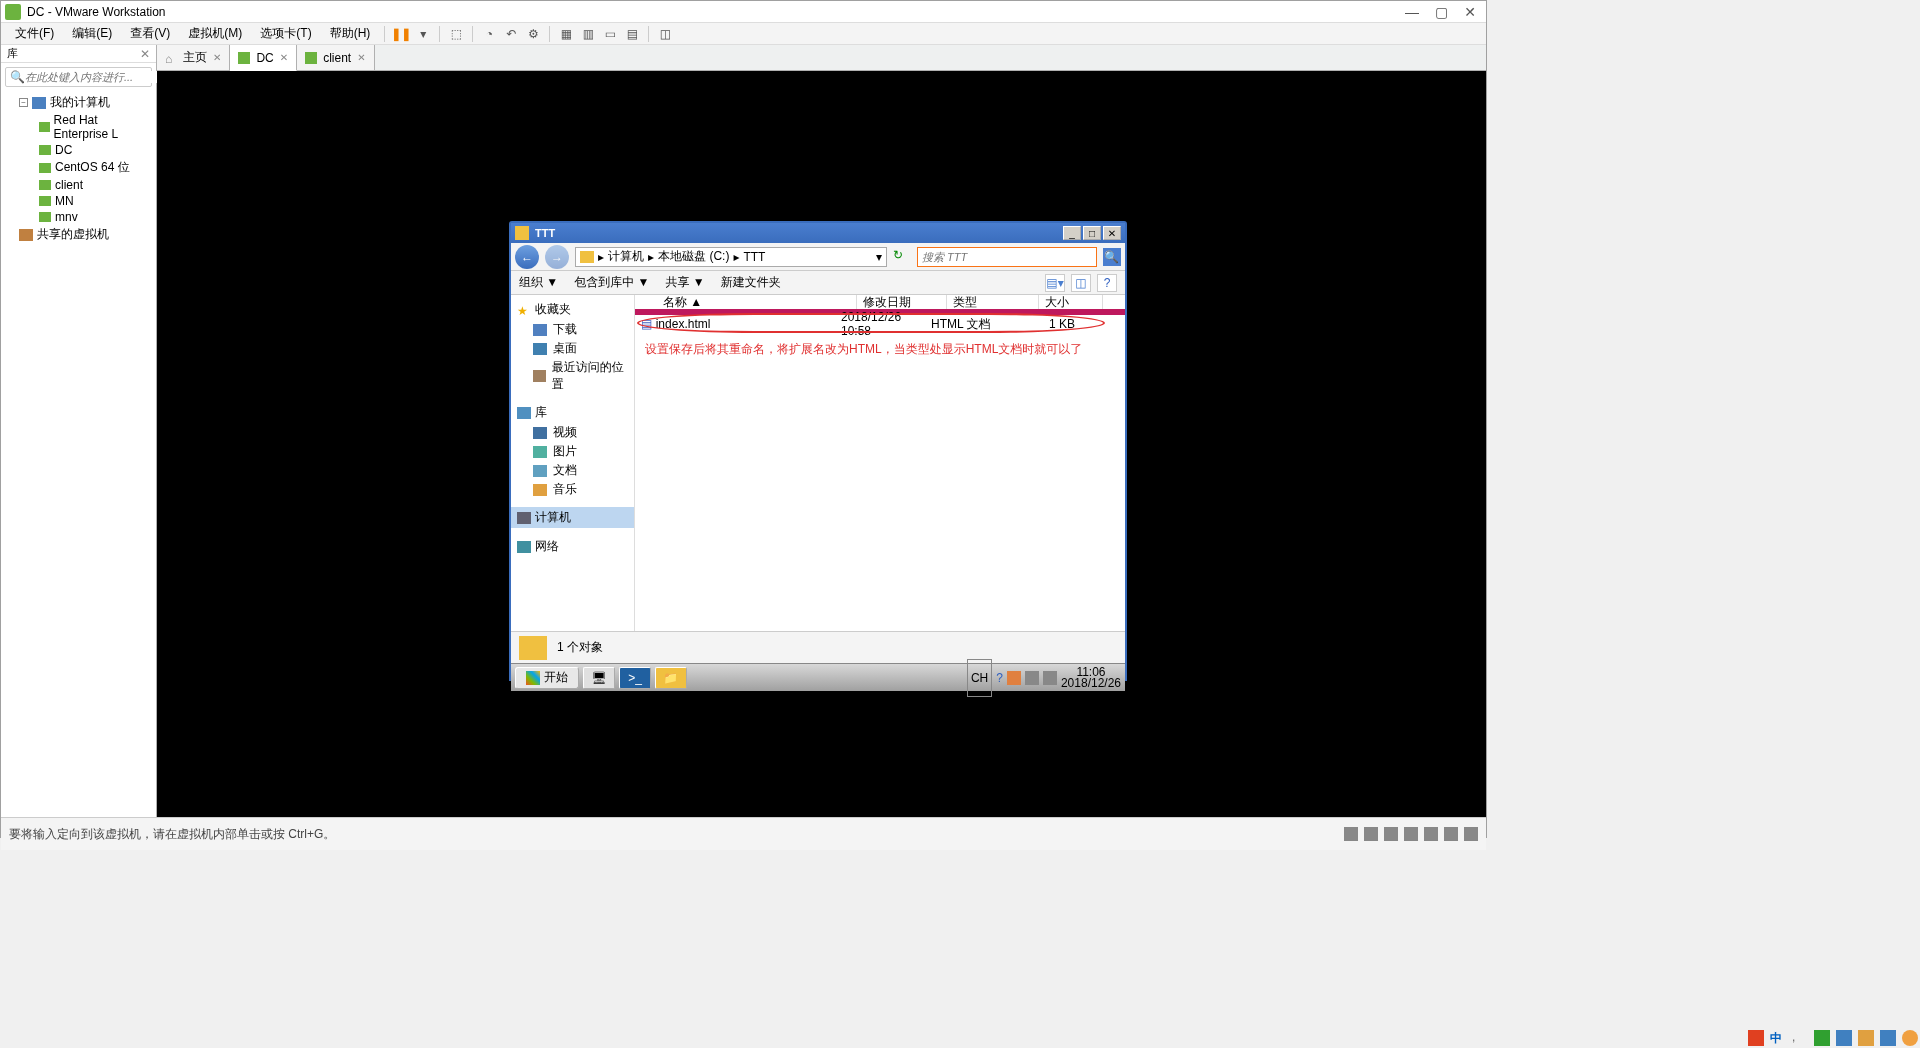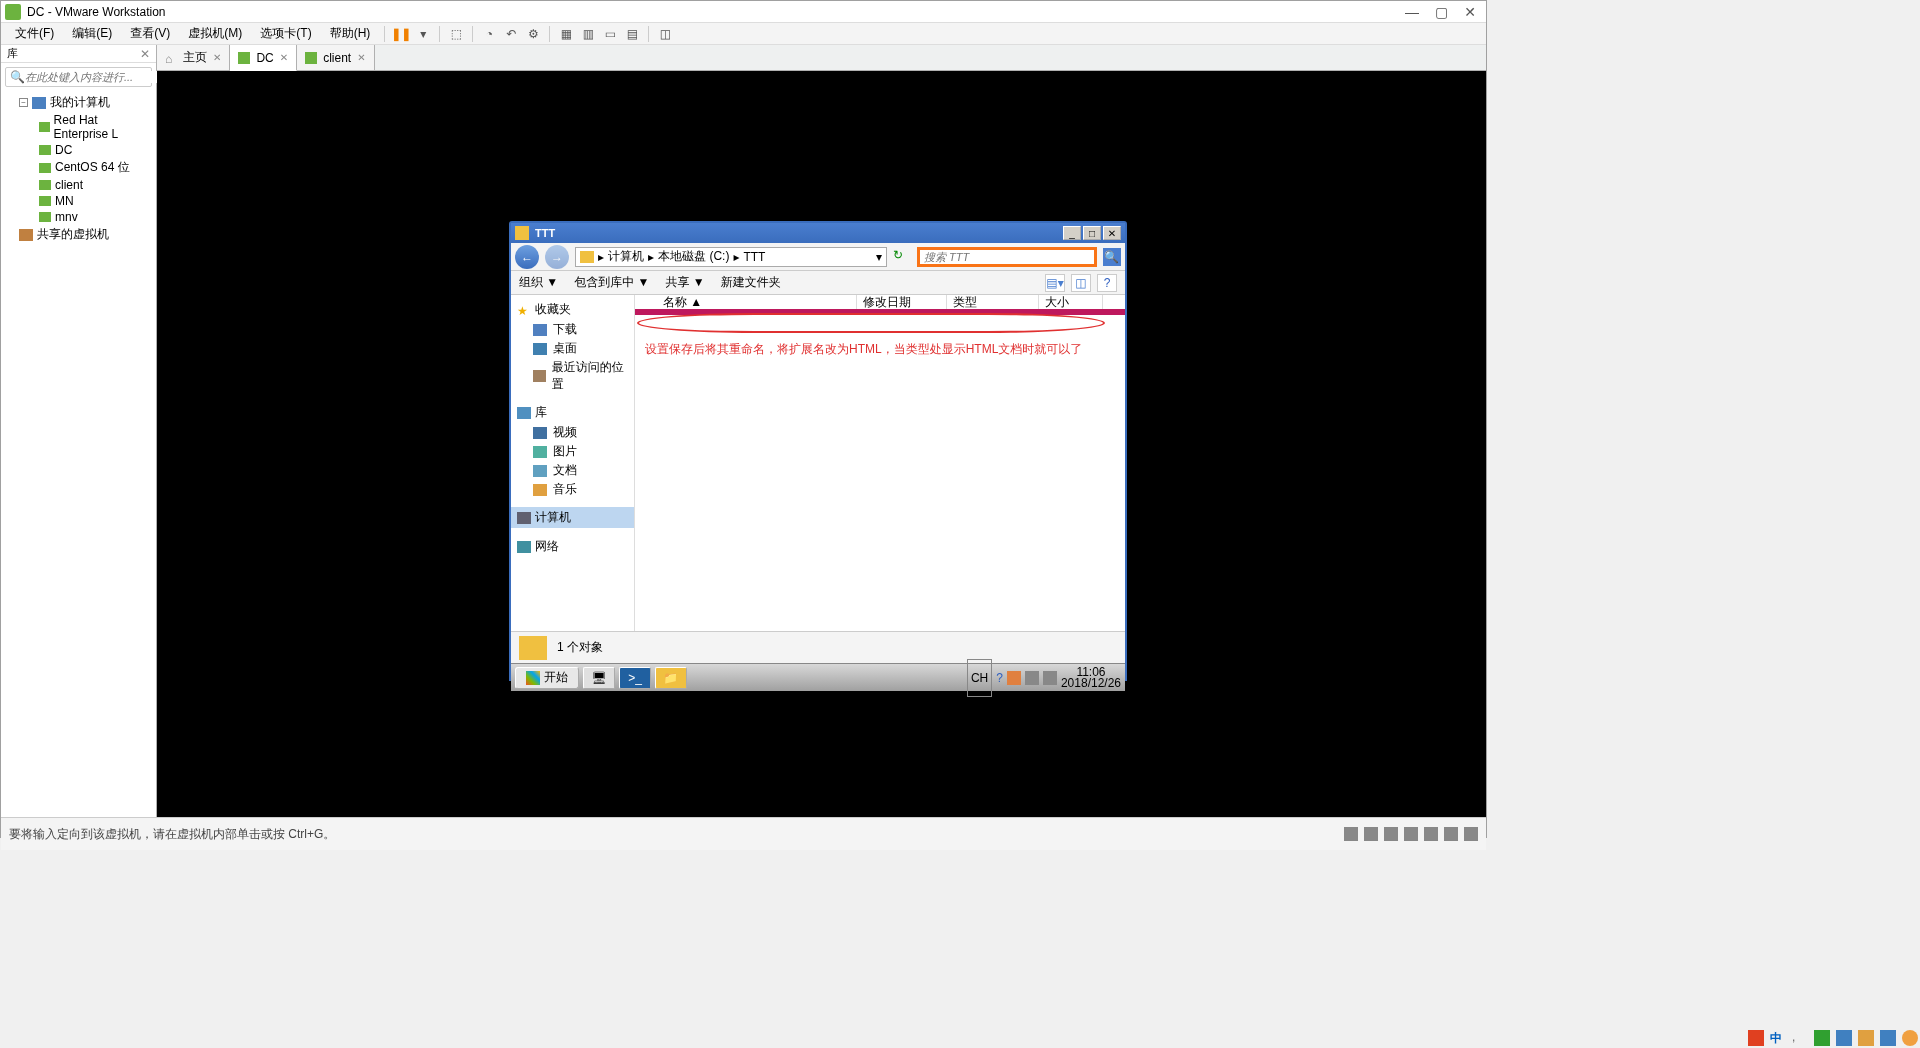--- a/index.html
+++ b/index.html
@@ -54,21 +54,21 @@
 .vm-titlebar { height: 20px; background: linear-gradient(#4a7ecf,#3a6dbd); color: #fff; display: flex; align-items: center; padding: 0 4px; }
 .vm-titlebar .vm-win-ico { width: 14px; height: 14px; background: #f0c040; margin-right: 6px; }
 .vm-titlebar .vm-title { flex: 1; font-size: 11px; font-weight: bold; }
 .vm-titlebar .vm-win-btn { width: 18px; height: 14px; background: #d4d0c8; color: #000; font-size: 10px; display: inline-flex; align-items: center; justify-content: center; margin-left: 2px; border: 1px outset #fff; cursor: pointer; }
 
 .vm-navbar { height: 28px; background: #f4f4f4; border-bottom: 1px solid #ccc; display: flex; align-items: center; padding: 0 4px; gap: 6px; }
 .vm-navbar .nav-btn { width: 24px; height: 24px; border-radius: 50%; background: linear-gradient(#6ea0e0,#3a6dbd); color: #fff; display: inline-flex; align-items: center; justify-content: center; cursor: pointer; }
 .vm-navbar .addr { flex: 1; height: 20px; border: 1px solid #aaa; background: #fff; display: flex; align-items: center; padding: 0 4px; gap: 4px; font-size: 11px; }
 .vm-navbar .addr .folder-ico { width: 14px; height: 12px; background: #f0c040; }
 .vm-navbar .refresh-ico { width: 18px; height: 18px; color: #080; cursor: pointer; }
-.vm-navbar .searchbox { width: 180px; height: 20px; border: 3px solid #f97316; background: #fff; padding: 0 4px; display: flex; align-items: center; }
+.vm-navbar .searchbox { width: 180px; height: 20px; border: 1px solid #f97316; background: #fff; padding: 0 4px; display: flex; align-items: center; }
 .vm-navbar .searchbox input { border: none; outline: none; width: 100%; font-size: 11px; color: #888; font-style: italic; }
 .vm-navbar .search-ico { width: 18px; height: 18px; background: #4a7ecf; color: #fff; display: inline-flex; align-items: center; justify-content: center; cursor: pointer; }
 
 .vm-toolbar { height: 24px; background: #f4f4f4; border-bottom: 1px solid #ccc; display: flex; align-items: center; padding: 0 8px; gap: 16px; font-size: 11px; }
 .vm-toolbar .tb-item { cursor: pointer; }
 .vm-toolbar .tb-right { margin-left: auto; display: flex; gap: 6px; }
 .vm-toolbar .tb-right .ico-btn { width: 20px; height: 18px; border: 1px solid #ccc; background: #fff; cursor: pointer; display: inline-flex; align-items: center; justify-content: center; color: #4a7ecf; }
 
 .vm-body { display: flex; height: 336px; background: #fff; }
 .vm-nav-tree { width: 124px; border-right: 1px solid #ddd; background: #fff; overflow: auto; padding: 4px 0; }
@@ -334,20 +334,26 @@
             </div>
 
             <div class="vm-file-list">
               <div class="col-headers">
                 <div class="col col-name">名称 ▲</div>
                 <div class="col col-date">修改日期</div>
                 <div class="col col-type">类型</div>
                 <div class="col col-size">大小</div>
               </div>
               <div class="file-rows">
+                <div class="file-row">
+                  <div class="col col-name"><span style="color:#4060c0">▤</span> <span>index.html</span></div>
+                  <div class="col col-date">2018/12/26 10:58</div>
+                  <div class="col col-type">HTML 文档</div>
+                  <div class="col col-size" style="text-align:right">1 KB</div>
+                </div>
                 <div class="red-ellipse" style="top:-2px;left:2px;width:468px;height:20px"></div>
                 <div class="annotation" style="top:26px;left:10px">设置保存后将其重命名，将扩展名改为HTML，当类型处显示HTML文档时就可以了</div>
               </div>
             </div>
           </div>
 
           <div class="vm-statusbar">
             <span class="folder-ico"></span>
             <span>1 个对象</span>
           </div>

